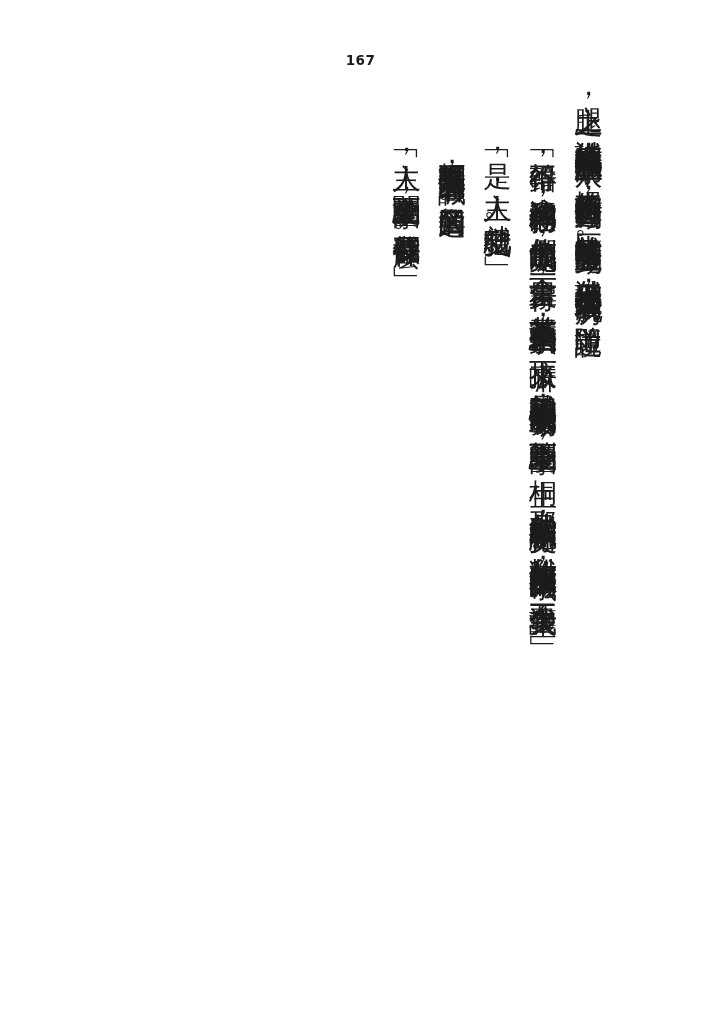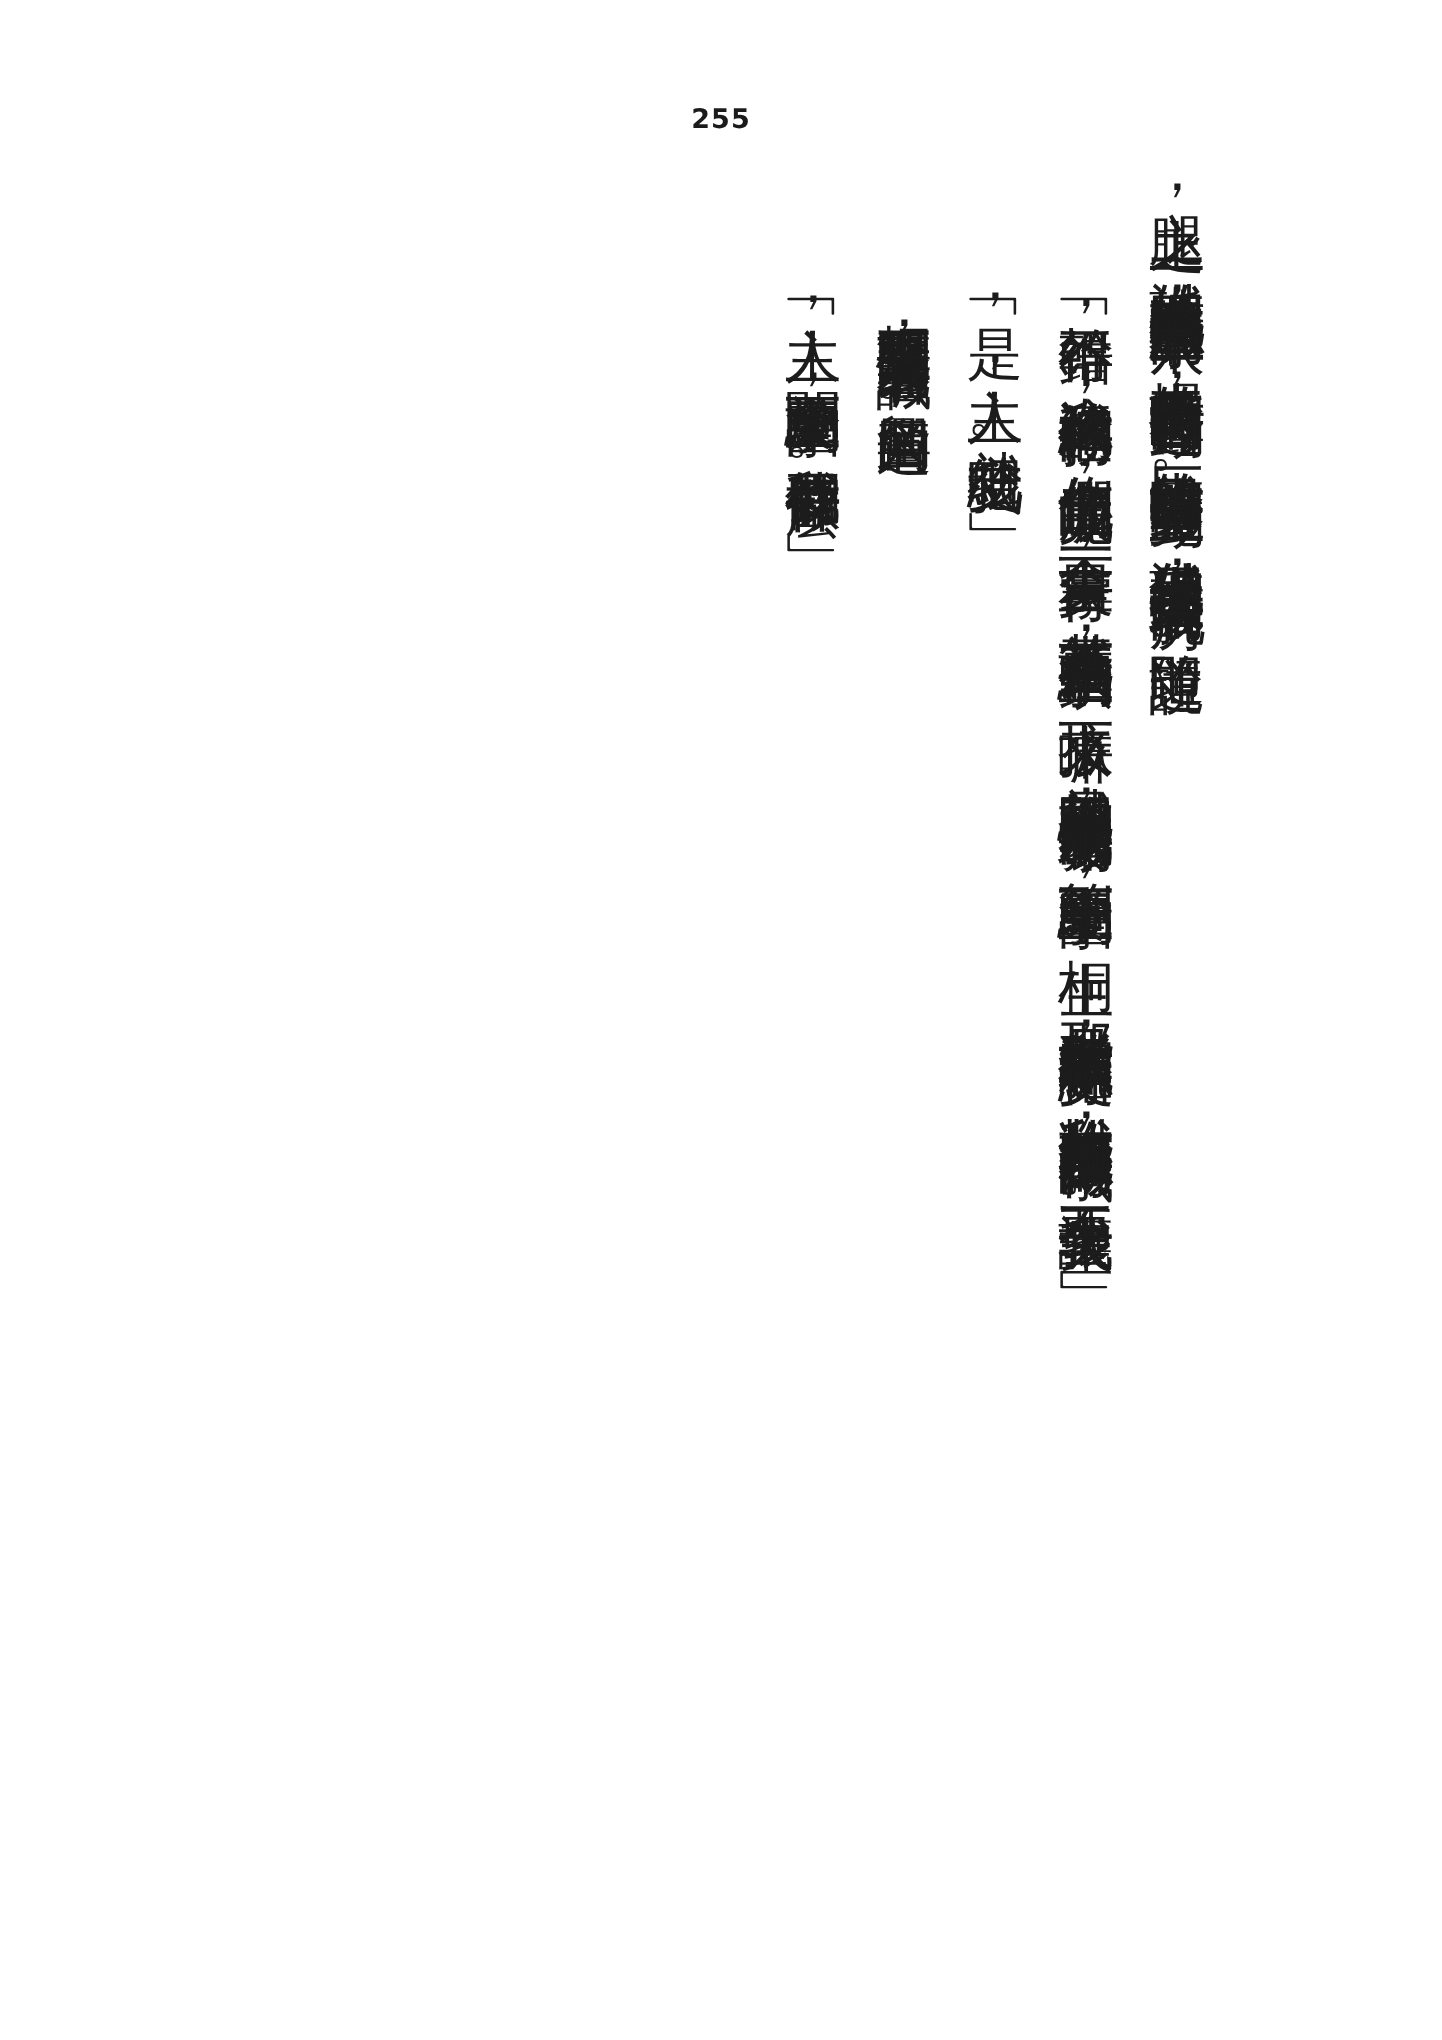--- a/index.html
+++ b/index.html
@@ -52,21 +52,21 @@
 
   .text-body p.no-indent {
     text-indent: 0;
   }
 </style>
 </head>
 <body>
 
 <div class="book-page">
 
-  <div class="page-number">255</div>
+  <div class="page-number">167</div>
 
   <div class="text-body">
     <p class="no-indent">腿之上，一誠的肉棒插進她略微有些紅腫的小穴中，木場的身體不斷的自行運動，巨大的雙峰隨著身體上下晃動。一誠伸出手用力的搓揉著木場的乳房，隨即說道。</p>
     <p>「幹得不錯，這次我給你們的任務，你們出色的完成了呢，拿下吉蒙里一行，基本就等於拿下了整個駒王鎮，接下來嘛，就是把駒王學園改成我的養豬場了，等到拿下駒王學園，桐生，那些母豬的調教工作就交給你了，我對你的才能報以很高的期待哦，不要讓我失望。」</p>
     <p>「是，主人，就交給我吧。」</p>
     <p>桐生雙眼閃閃發亮的看著一誠，興奮的回道。</p>
     <p>「主人，關於拿下駒王學園，我們需要做什麼。」</p>
   </div>
 
 </div>

